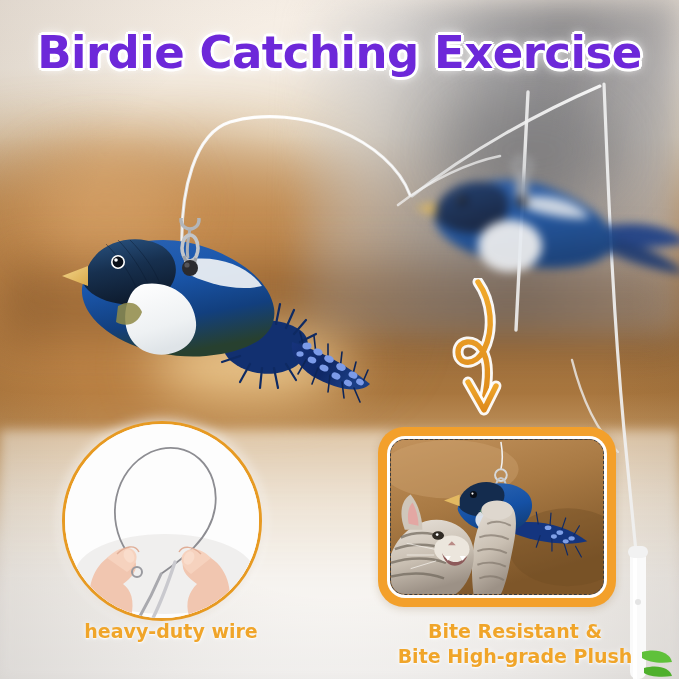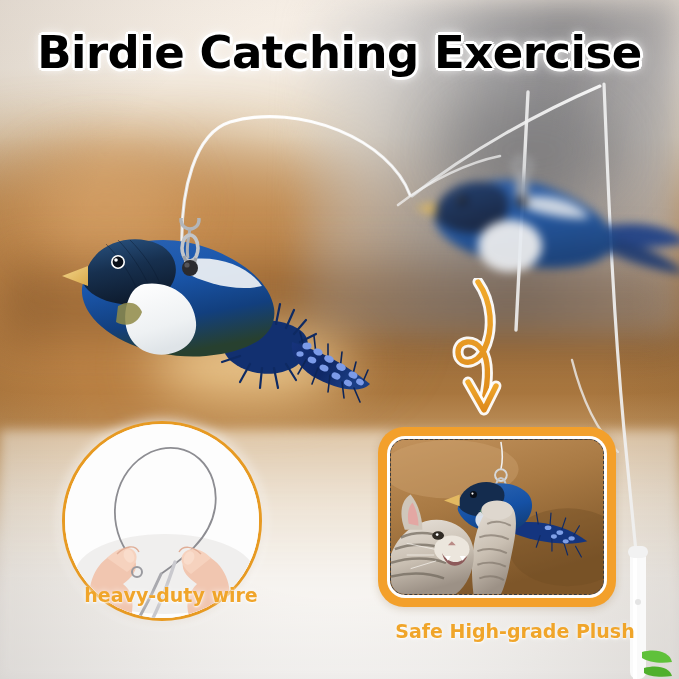--- a/index.html
+++ b/index.html
@@ -91,21 +91,21 @@
   }
 
   
   .title {
     position:absolute; left:0; top:26px; width:679px;
     text-align:center;
     font-family:"DejaVu Sans", sans-serif;
     font-weight:bold;
     font-size:45px;
     letter-spacing:-0.5px;
-    color:#000000;
+    color:#6d28d9;
     -webkit-text-stroke:0px;
     text-shadow:
       -2px -2px 0 #fff,  2px -2px 0 #fff,
       -2px  2px 0 #fff,  2px  2px 0 #fff,
       -3px  0   0 #fff,  3px  0   0 #fff,
        0   -3px 0 #fff,  0    3px 0 #fff,
        0 0 9px rgba(255,255,255,0.95),
        0 0 16px rgba(255,255,255,0.7);
     white-space:nowrap;
   }
@@ -162,21 +162,21 @@
     text-align:center;
     font-family:"DejaVu Sans", sans-serif;
     font-weight:bold;
     font-size:19px;
     line-height:25px;
     color:#F0A52A;
     text-shadow:0 1px 2px rgba(255,255,255,0.95),
                 0 0 6px rgba(255,255,255,0.8);
     white-space:nowrap;
   }
-  .caption-left  { left:0px;   top:583px; width:330px;padding-left:12px; }
+  .caption-left  { left:0px;   top:619px; width:330px;padding-left:12px; }
   .caption-right { left:350px; top:619px; width:330px; }
 
   
   .pole { position:absolute; left:612px; top:540px; width:60px; height:139px; }
 </style>
 </head>
 <body>
 
 <div id="stage">
 
@@ -537,16 +537,17 @@
     <path d="M 30 112 C 44 108, 58 112, 60 122 C 48 124, 36 122, 30 118 Z" fill="#5FC13A"></path>
     <path d="M 32 128 C 46 124, 58 128, 60 136 C 48 138, 36 136, 32 133 Z" fill="#4FB02C"></path>
   </svg>
 
   <div class="title">Birdie Catching Exercise</div>
 
   <div class="caption caption-left">
     <div>heavy-duty wire</div>
   </div>
   <div class="caption caption-right">
-    <div>Safe High-grade Plush</div>
+    <div>Bite Resistant &amp;</div>
+    <div>Bite High-grade Plush</div>
   </div>
 
 </div>
 
 </body></html>

